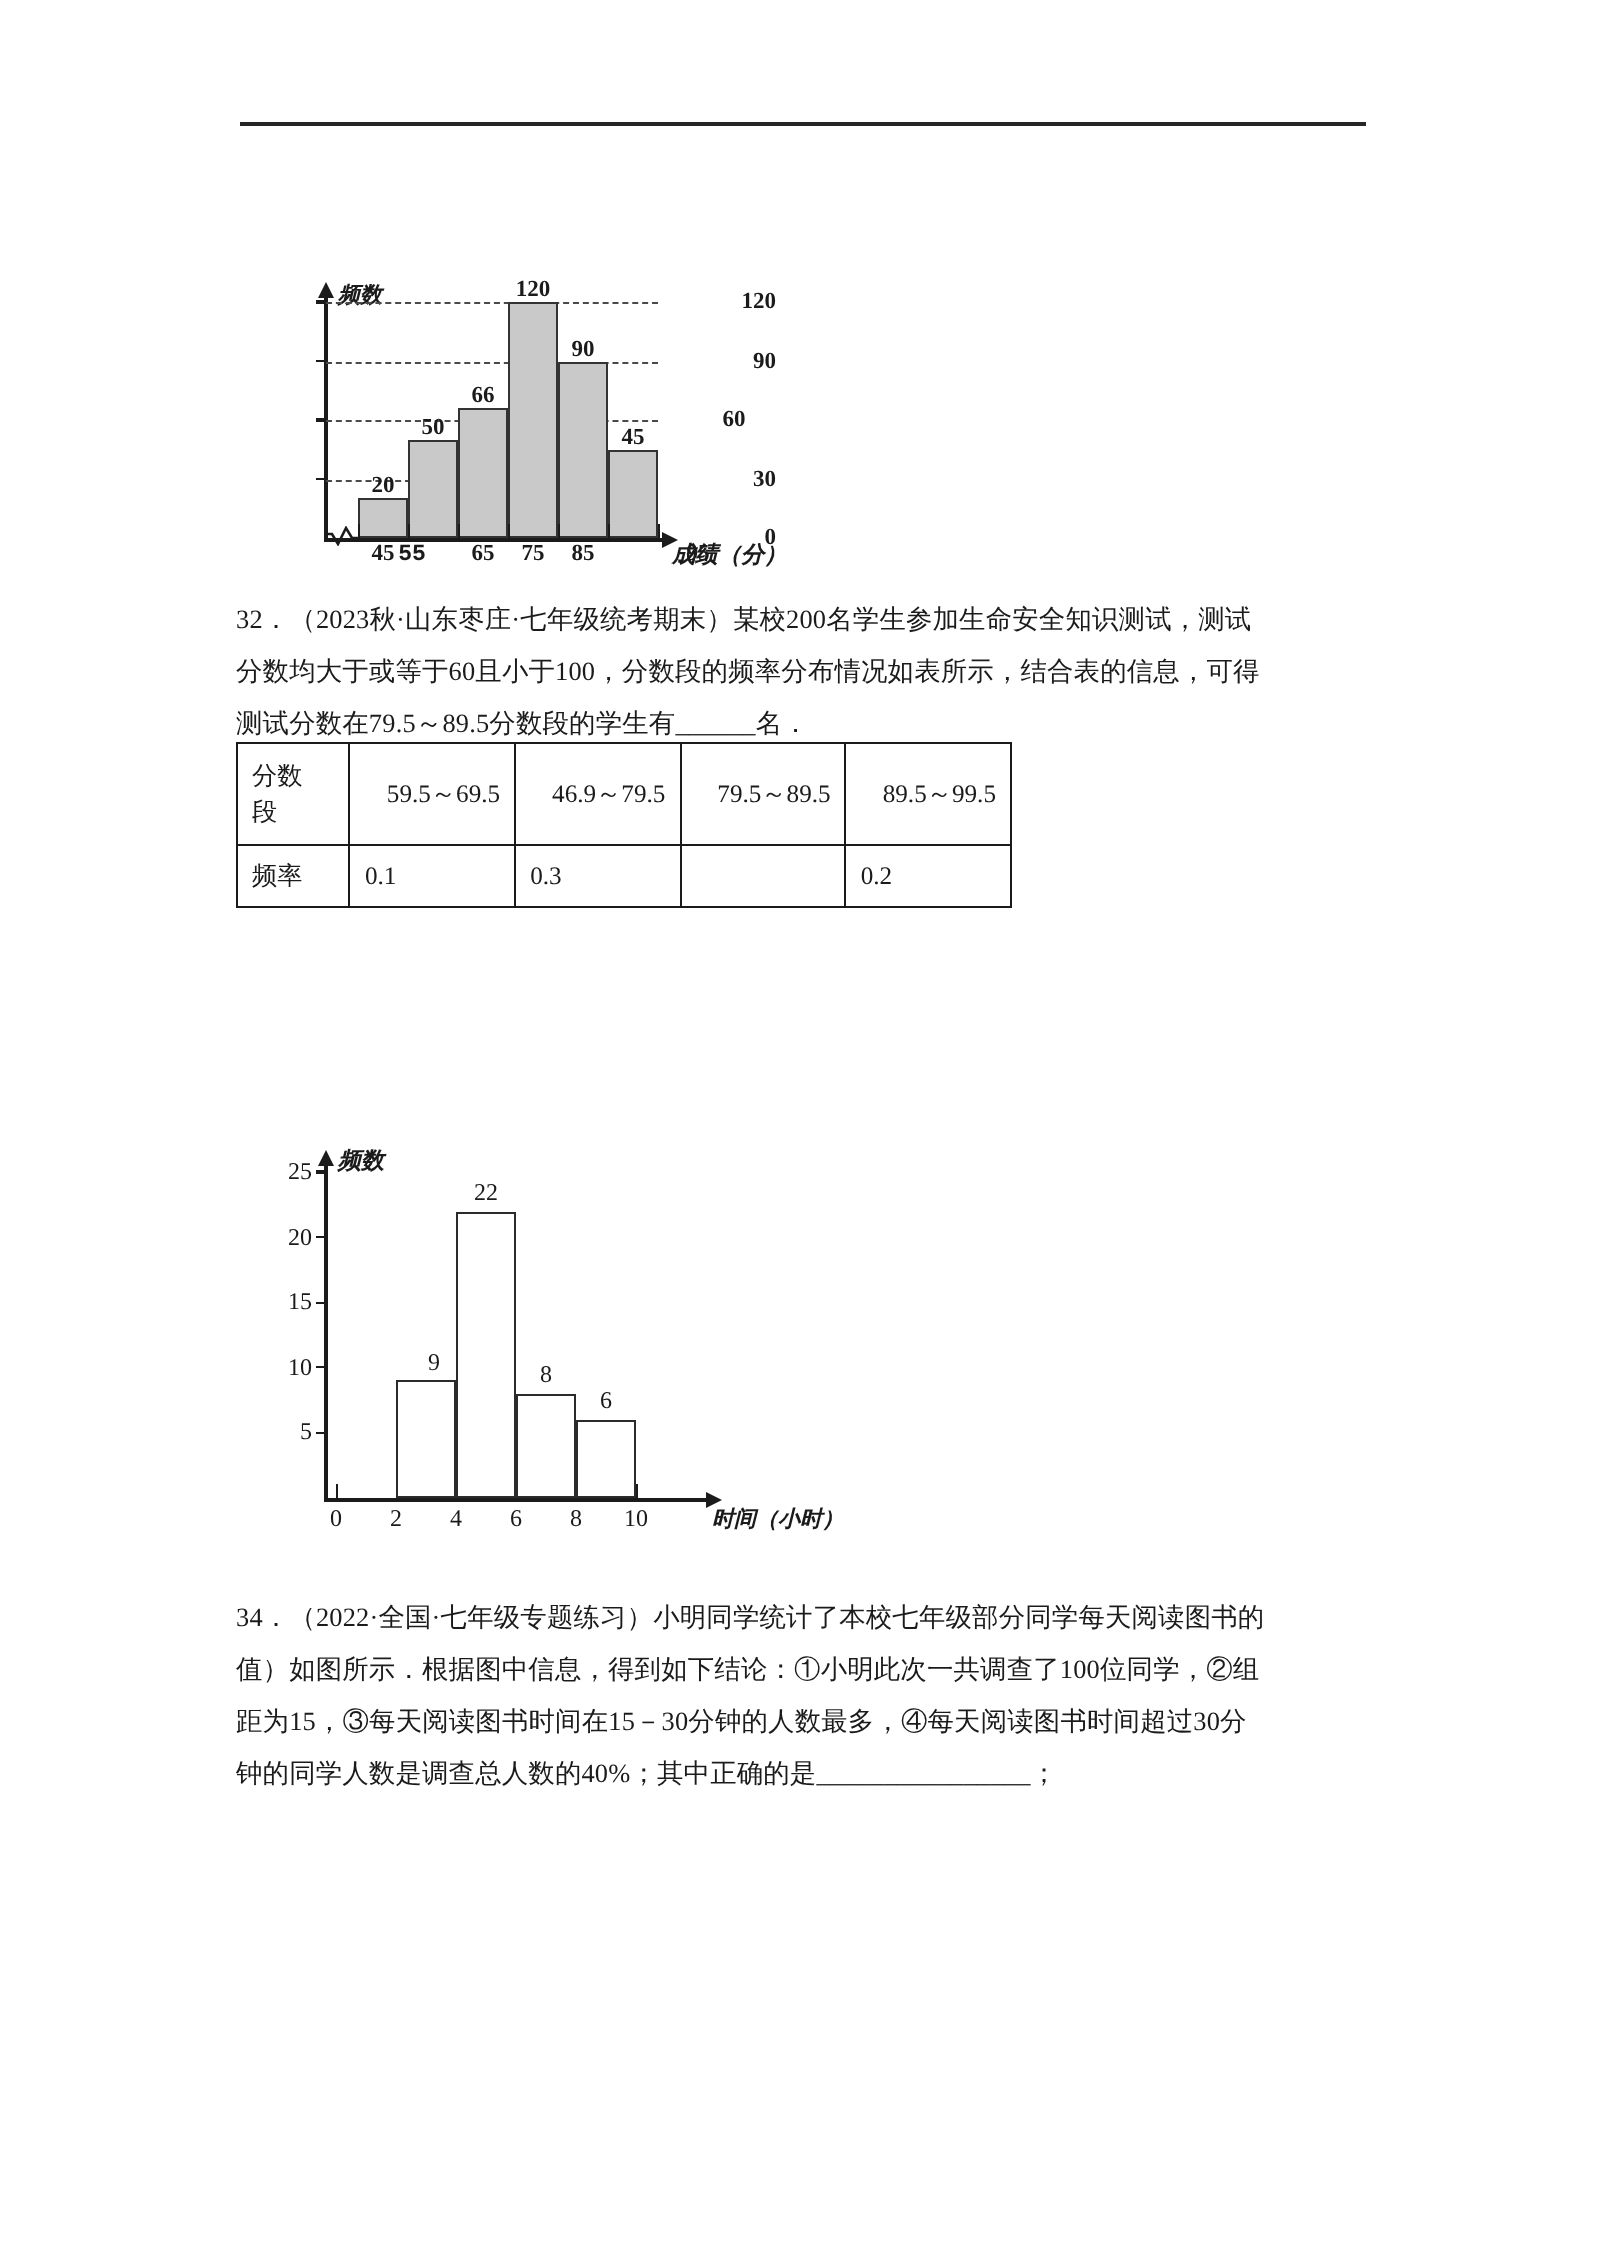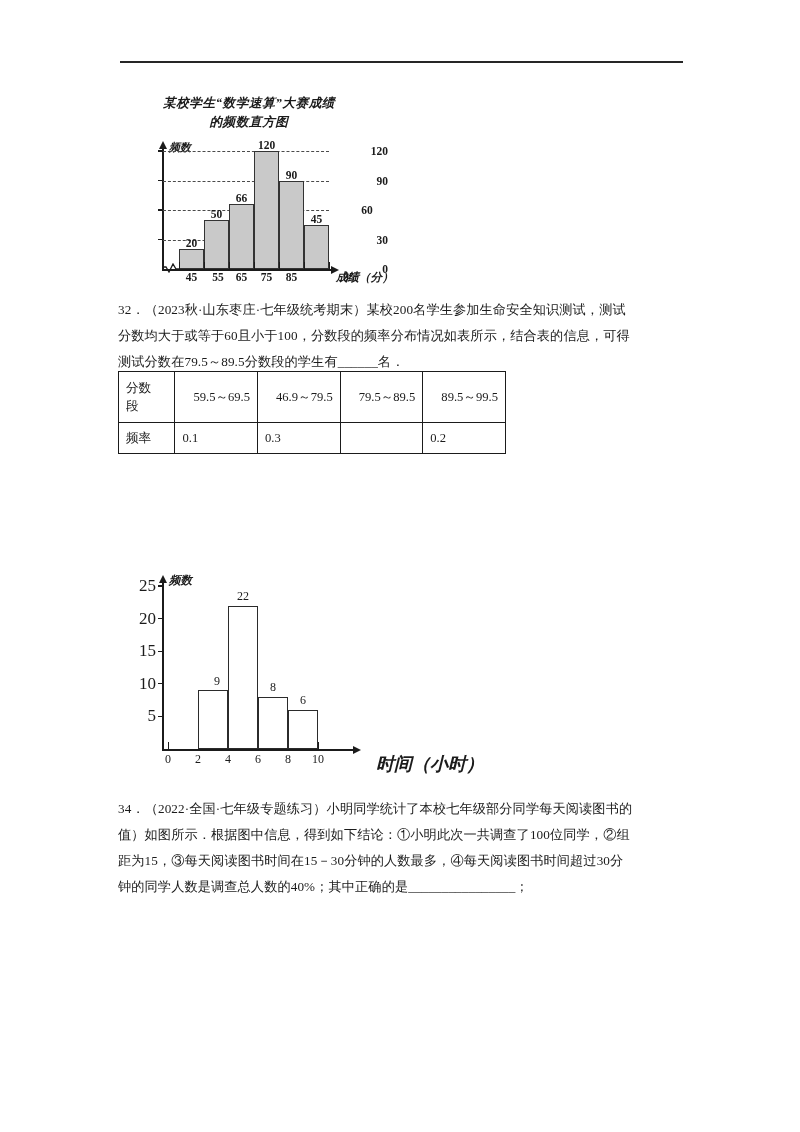--- a/index.html
+++ b/index.html
@@ -210,21 +210,21 @@
     left: 49px; top: 1px;
     font-family: "Liberation Serif", "DejaVu Serif", serif;
     font-style: italic; font-weight: bold;
     font-size: 11.5px; color: #1b1b1b;
     white-space: nowrap;
   }
   #chart2 .c2-ytick {
     position: absolute;
     left: 0; width: 36px;
     text-align: right;
-    font-size: 17px;
+    font-size: 12px;
     font-family: "Liberation Serif", "DejaVu Serif", serif;
     color: #1b1b1b;
     transform: translateY(-50%);
   }
   #chart2 .c2-ytickmark {
     position: absolute;
     left: 38px; width: 5px; height: 1.3px;
     background: #1b1b1b;
   }
   #chart2 .c2-bar {
@@ -250,39 +250,35 @@
     position: absolute;
     top: 180px;
     font-size: 12px;
     font-family: "Liberation Serif", "DejaVu Serif", serif;
     color: #1b1b1b;
     transform: translateX(-50%);
     white-space: nowrap;
   }
   #c2-xaxis-title {
     position: absolute;
-    left: 256px; top: 180px;
+    left: 236px; top: 180px;
     font-family: "Liberation Serif", "DejaVu Serif", serif;
     font-style: italic; font-weight: bold;
-    font-size: 18px; color: #1b1b1b;
+    font-size: 11px; color: #1b1b1b;
     white-space: nowrap;
   }
 </style>
 </head>
 <body>
 
 <div class="page">
 
   <div class="top-rule"></div>
 
   <div id="chart1">
-    <div class="c1-title">
-      <span>某校学生“数学速算”大赛成绩</span><br>
-      <span>的频数直方图</span>
-    </div>
 
     <div class="c1-plot">
       <div class="axis-y" id="c1-yaxis"></div>
       <div class="axis-x" id="c1-xaxis"></div>
       <div class="arrow-up" id="c1-yarrow"></div>
       <div class="arrow-right" id="c1-xarrow"></div>
 
       <div id="c1-ylabel">频数</div>
       <div id="c1-xaxis-title">成绩（分）</div>
 
@@ -324,21 +320,21 @@
 
       <div class="c1-xtickmark" style="left:61px;"></div>
       <div class="c1-xtickmark" style="left:86px;"></div>
       <div class="c1-xtickmark" style="left:111px;"></div>
       <div class="c1-xtickmark" style="left:136px;"></div>
       <div class="c1-xtickmark" style="left:161px;"></div>
       <div class="c1-xtickmark" style="left:186px;"></div>
       <div class="c1-xtickmark" style="left:211px;"></div>
 
       <div class="c1-xtick" style="left:73.5px;">45</div>
-      <div class="c1-xtick" style="left:100px;">55</div>
+      <div class="c1-xtick" style="left:88px;font-family:Liberation Mono, monospace;">55</div>
       <div class="c1-xtick" style="left:123.5px;">65</div>
       <div class="c1-xtick" style="left:148.5px;">75</div>
       <div class="c1-xtick" style="left:173.5px;">85</div>
       <div class="c1-xtick" style="left:183px;margin-left:48px;">95</div>
     </div>
   </div>
 
   <div class="qblock" id="q32-text" style="left:118px; top:297px; width:566px;">
     <span class="ln">32．（2023秋·山东枣庄·七年级统考期末）某校200名学生参加生命安全知识测试，测试</span>
     <span class="ln">分数均大于或等于60且小于100，分数段的频率分布情况如表所示，结合表的信息，可得</span>

